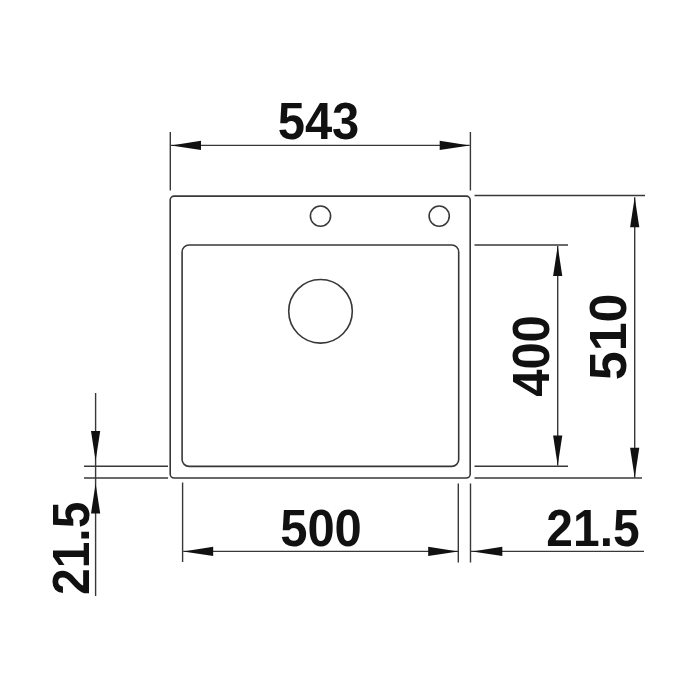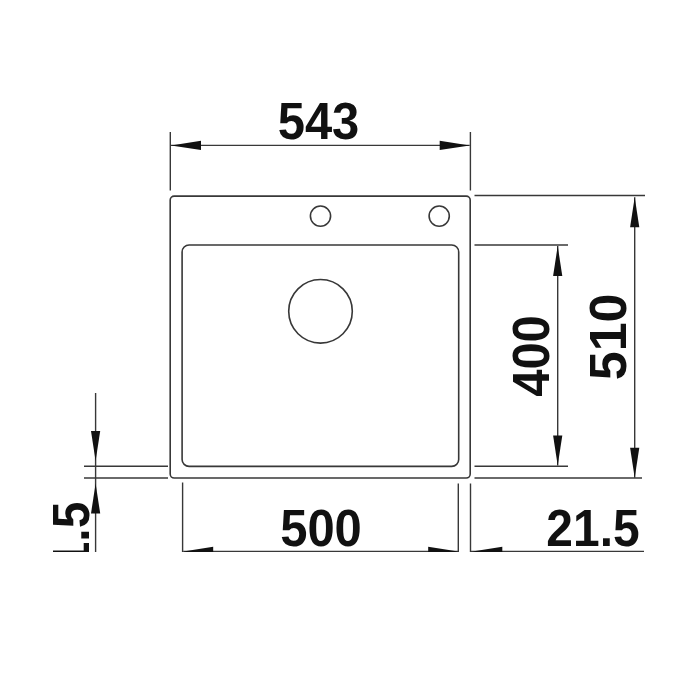--- a/index.html
+++ b/index.html
@@ -1,16 +1,16 @@
 <!DOCTYPE html>
 <html><head>
 <meta charset="utf-8">
 <style>
   html,body{margin:0;padding:0;background:#ffffff;}
-  .wrap{width:700px;height:552px;position:relative;background:#ffffff;overflow:hidden;}
+  .wrap{width:700px;height:700px;position:relative;background:#ffffff;overflow:hidden;}
   svg{display:block;}
   text{font-family:"Liberation Sans", sans-serif;font-weight:bold;font-size:51px;fill:#111111;}
 </style>
 </head>
 <body>
 <div class="wrap">
 <svg width="700" height="700" viewBox="0 0 700 700">
 
   <rect x="0" y="0" width="700" height="700" fill="#ffffff"></rect>
 

